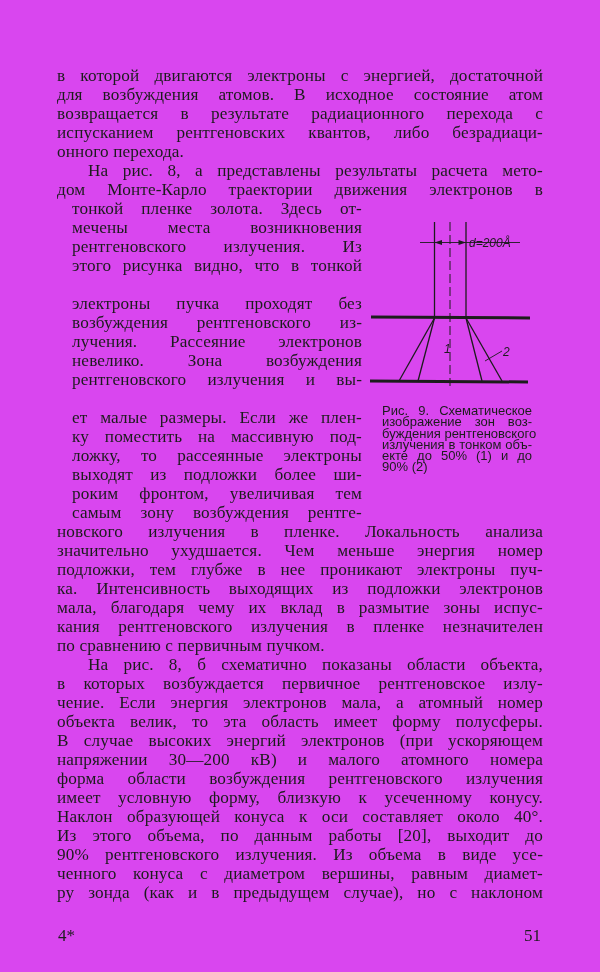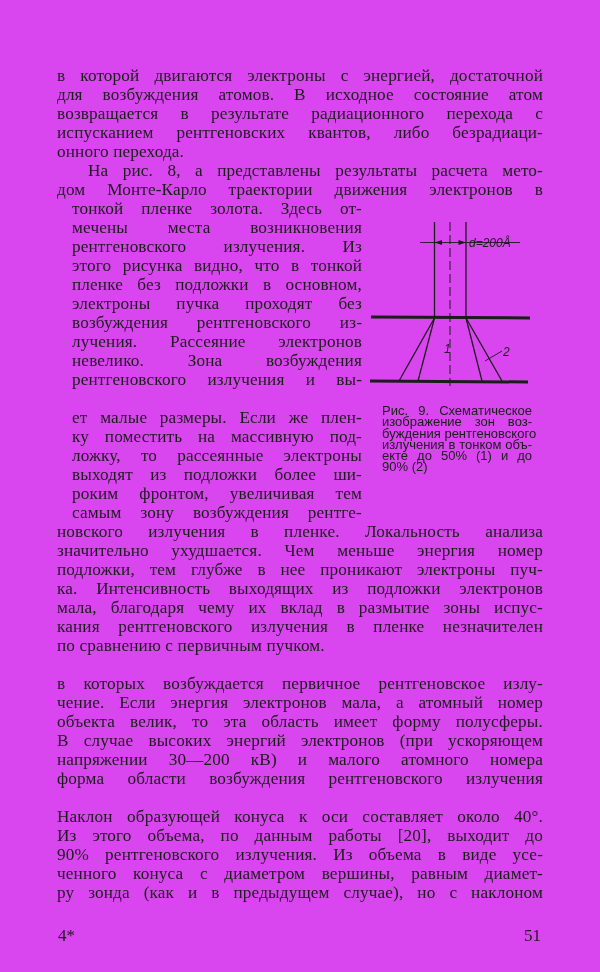--- a/index.html
+++ b/index.html
@@ -30,46 +30,47 @@
   <div class="line full" style="top:104px">возвращается в результате  радиационного перехода с</div>
   <div class="line full" style="top:123px">испусканием рентгеновских квантов, либо безрадиаци-</div>
   <div class="line full last" style="top:142px">онного перехода.</div>
 
   <div class="line indent-full" style="top:161px">На рис. 8, а представлены результаты расчета мето-</div>
   <div class="line full" style="top:180px">дом Монте-Карло траектории  движения  электронов в</div>
   <div class="line narrow" style="top:199px">тонкой пленке золота. Здесь от-</div>
   <div class="line narrow" style="top:218px">мечены    места    возникновения</div>
   <div class="line narrow" style="top:237px">рентгеновского    излучения.   Из</div>
   <div class="line narrow" style="top:256px">этого рисунка видно, что в тонкой</div>
-  <div class="line narrow" style="top:275px">пленке без подложки в основном,</div>
   <div class="line narrow" style="top:294px">электроны   пучка   проходят   без</div>
   <div class="line narrow" style="top:313px">возбуждения рентгеновского из-</div>
   <div class="line narrow" style="top:332px">лучения.  Рассеяние  электронов</div>
   <div class="line narrow" style="top:351px">невелико.   Зона   возбуждения</div>
   <div class="line narrow" style="top:370px">рентгеновского излучения и вы-</div>
   <div class="line narrow" style="top:408px">ет малые размеры. Если же плен-</div>
   <div class="line narrow" style="top:427px">ку поместить на массивную под-</div>
   <div class="line narrow" style="top:446px">ложку, то рассеянные электроны</div>
   <div class="line narrow" style="top:465px">выходят из подложки более ши-</div>
   <div class="line narrow" style="top:484px">роким фронтом, увеличивая тем</div>
   <div class="line narrow" style="top:503px">самым зону возбуждения рентге-</div>
   <div class="line full" style="top:522px">новского излучения  в  пленке. Локальность  анализа</div>
   <div class="line full" style="top:541px">значительно  ухудшается. Чем меньше энергия номер</div>
   <div class="line full" style="top:560px">подложки, тем глубже в нее проникают электроны пуч-</div>
   <div class="line full" style="top:579px">ка. Интенсивность выходящих из подложки электронов</div>
   <div class="line full" style="top:598px">мала, благодаря чему их вклад в размытие зоны испус-</div>
   <div class="line full" style="top:617px">кания рентгеновского излучения в пленке незначителен</div>
   <div class="line full last" style="top:636px">по сравнению с первичным пучком.</div>
 
+  <div class="line indent-full" style="top:655px">На рис. 8, б схематично показаны области объекта,</div>
   <div class="line full" style="top:674px">в которых возбуждается первичное рентгеновское излу-</div>
   <div class="line full" style="top:693px">чение. Если энергия электронов мала, а атомный номер</div>
   <div class="line full" style="top:712px">объекта велик, то эта область имеет форму полусферы.</div>
   <div class="line full" style="top:731px">В случае высоких энергий электронов (при ускоряющем</div>
   <div class="line full" style="top:750px">напряжении 30—200 кВ) и малого  атомного  номера</div>
   <div class="line full" style="top:769px">форма области возбуждения рентгеновского  излучения</div>
+  <div class="line full" style="top:788px">имеет условную форму, близкую к усеченному  конусу.</div>
   <div class="line full" style="top:807px">Наклон образующей конуса к оси составляет около 40°.</div>
   <div class="line full" style="top:826px">Из этого объема, по данным работы [20], выходит до</div>
   <div class="line full" style="top:845px">90% рентгеновского излучения. Из объема в виде усе-</div>
   <div class="line full" style="top:864px">ченного конуса с диаметром вершины, равным диамет-</div>
   <div class="line full" style="top:883px">ру зонда (как и в предыдущем случае), но с наклоном</div>
 
   <svg style="position:absolute;left:0;top:0" width="600" height="972" viewBox="0 0 600 972">
     <g stroke="#1c1c1c" fill="none">
 
       <line x1="434.5" y1="222" x2="434.5" y2="318" stroke-width="1.3"></line>

